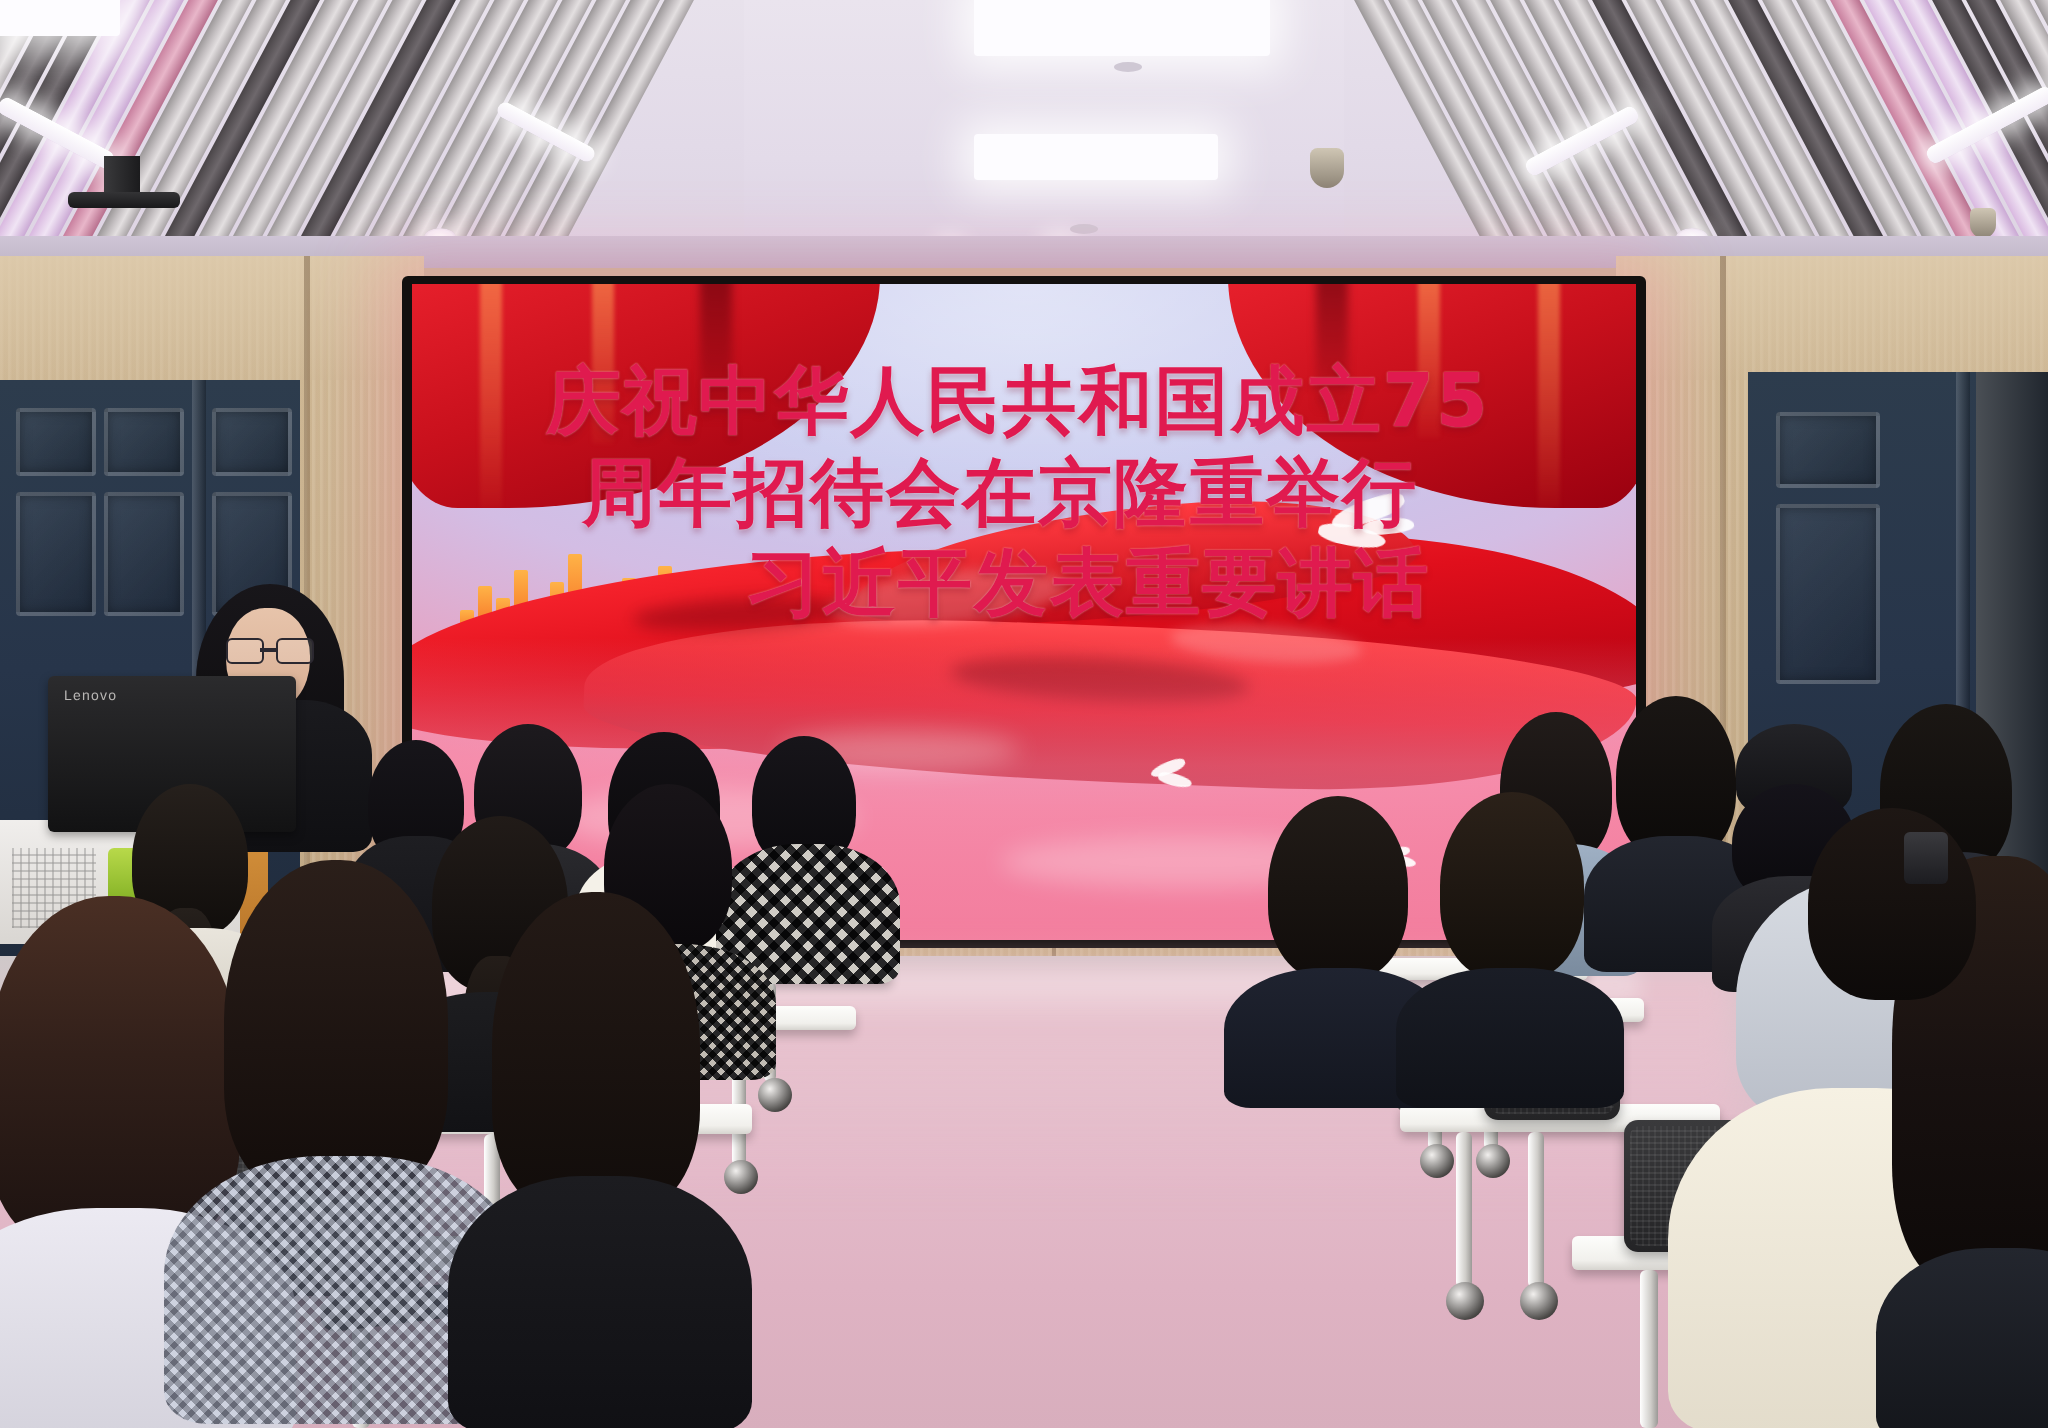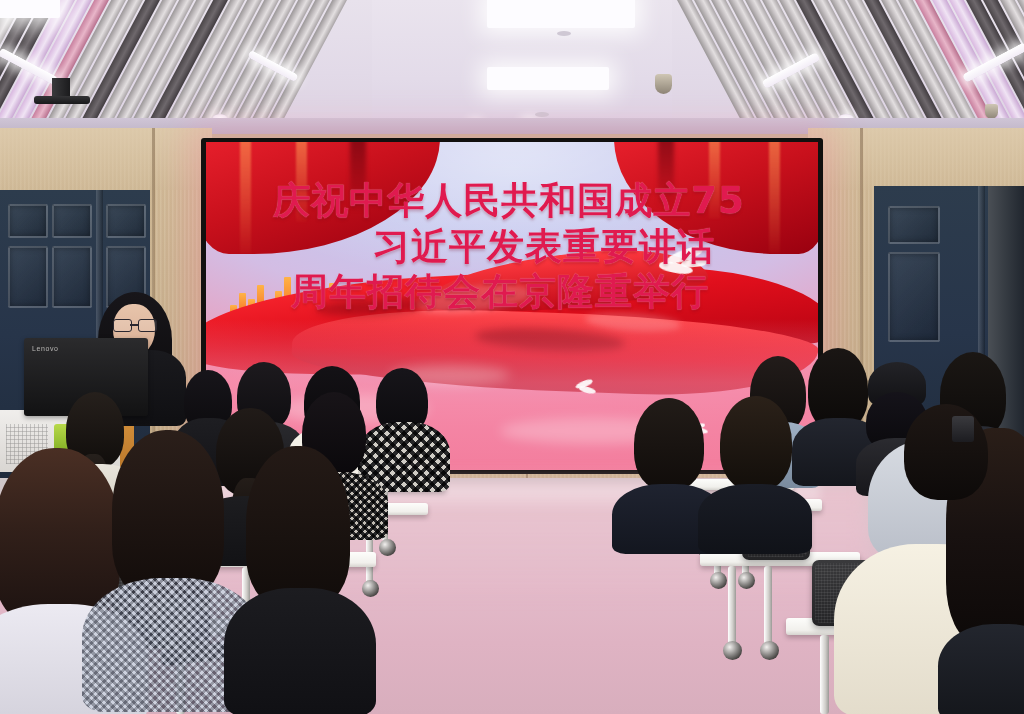--- a/index.html
+++ b/index.html
@@ -446,22 +446,22 @@
         <div class="w" style="left:0;top:0;width:16px;height:5px;border-radius:60% 40% 50% 50%;transform:rotate(-14deg);"></div>
         <div class="w" style="left:5px;top:5px;width:15px;height:5px;border-radius:50% 50% 60% 40%;transform:rotate(18deg);"></div>
       </div>
       <div class="dove" style="left:79%;top:86%;width:22px;height:11px;">
         <div class="w" style="left:0;top:0;width:16px;height:5px;border-radius:60% 40% 50% 50%;transform:rotate(-10deg);"></div>
         <div class="w" style="left:5px;top:4px;width:14px;height:5px;border-radius:50% 50% 60% 40%;transform:rotate(14deg);"></div>
       </div>
 
       <div class="title-wrap">
         <div class="title-line l1">庆祝中华人民共和国成立75</div>
+        <div class="title-line l2">周年招待会在京隆重举行</div>
         <div class="title-line l3">习近平发表重要讲话</div>
-        <div class="title-line l2">周年招待会在京隆重举行</div>
       </div>
     </div>
   </div>
 
   <div class="cabinet">
     <div class="grain"></div>
     <div class="cab-seam" style="left:150px;"></div>
     <div class="cab-seam" style="left:330px;"></div>
     <div class="cab-seam" style="left:500px;"></div>
   </div>

